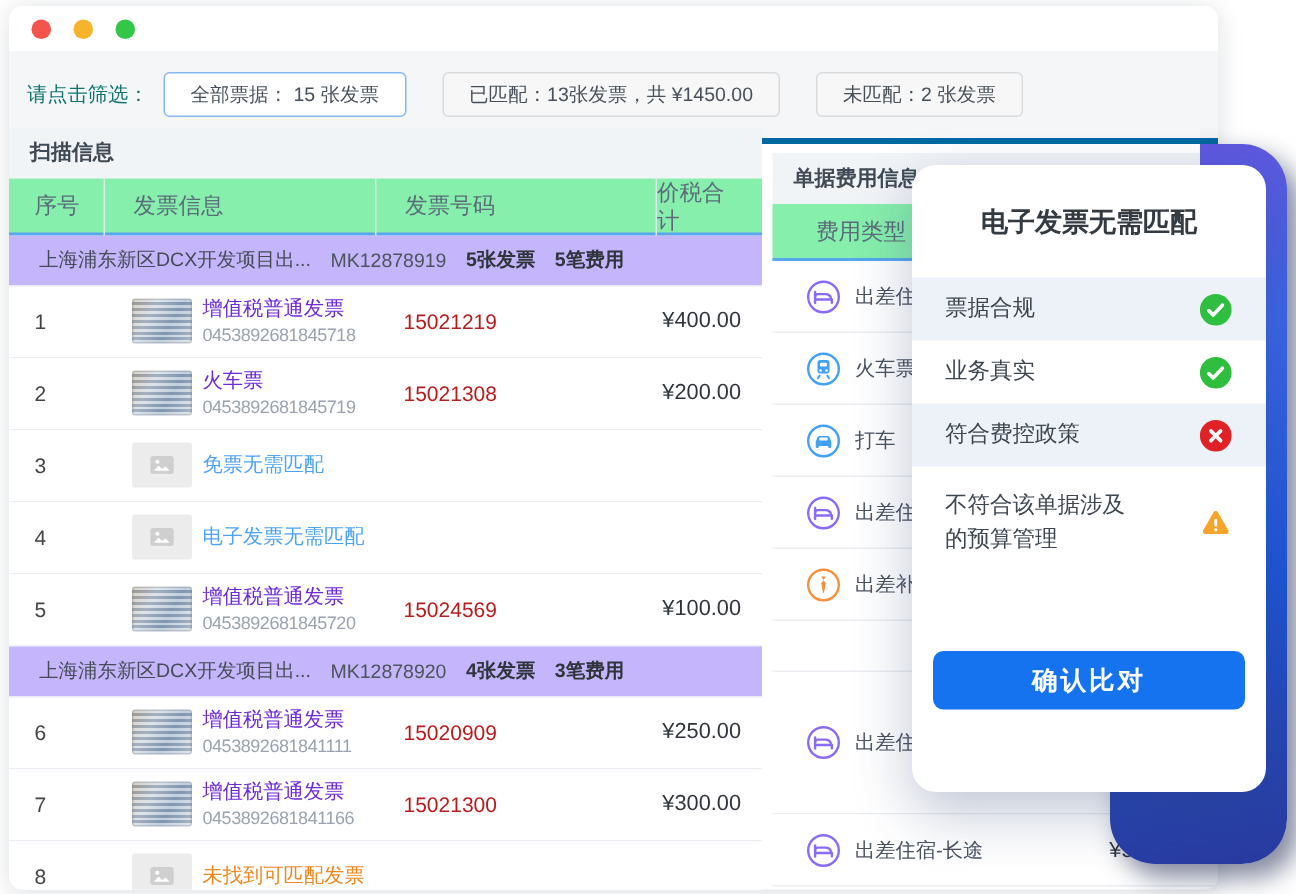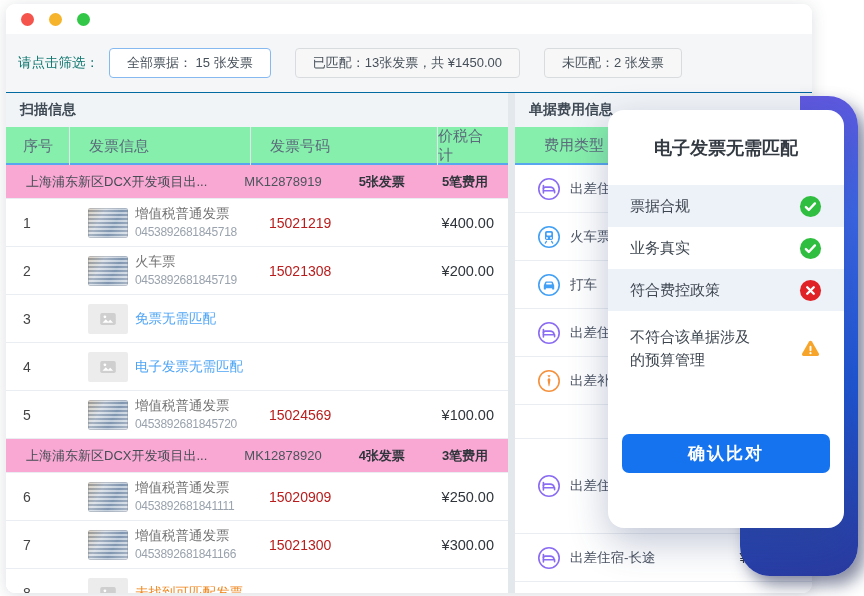--- a/index.html
+++ b/index.html
@@ -14,49 +14,49 @@
   .dot.yellow{background:#f6b42c;}
   .dot.green{background:#33c748;}
   
   .filterbar{height:58px;background:#f4f6f8;display:flex;align-items:center;padding-left:12px;}
   .filter-label{font-size:13.5px;color:#0f766e;margin-right:10px;}
   .filter-btn{height:30px;padding:0 17px;margin-right:24px;font-size:13px;color:#47505a;
               background:#f7f7f7;border:1px solid #d9dcdf;border-radius:4px;display:inline-flex;
               align-items:center;cursor:pointer;font-family:inherit;}
   .filter-btn.active{background:#fff;border:1px solid #85b9f0;}
   
-  .content{display:flex;height:501px;border-top:1px solid #0369a1;}
+  .content{display:flex;height:501px;border-top:4px solid #0369a1;align-items:center;}
   .panel{background:#fff;}
   .panel.left{width:502px;}
   .divider{width:7px;background:#e3e8ec;}
   .panel.right{width:297px;}
   .panel-title{height:34px;display:flex;align-items:center;padding-left:14px;background:#f1f4f7;
                font-size:14px;font-weight:bold;color:#3f4a55;}
   .col-header{height:36px;background:#86efac;border-bottom:2px solid #57a6ee;
               font-size:15px;color:#5b6b7b;}
   .left .col-header{display:grid;grid-template-columns:63px 181px 187px 1fr;align-items:center;}
   .hcell{height:100%;display:flex;align-items:center;}
   .hcell.b{border-left:1px solid #dfe6ec;}
   .h-index{padding-left:17px;}
   .h-info,.h-num{padding-left:19px;}
   .h-amt{justify-content:flex-end;padding-right:14px;}
   .right .col-header{display:flex;align-items:center;padding-left:29px;}
   
   .group-row{height:33px;display:flex;align-items:center;padding-left:20px;
-             border-bottom:1px solid #eaedf1;font-size:13px;color:#454c54;background:#f9a8d4;cursor:pointer;gap:24px;}
+             border-bottom:1px solid #eaedf1;font-size:13px;color:#454c54;background:#c4b5fd;cursor:pointer;}
   .g-code{margin-left:13px;color:#4c545c;}
   .g-count{margin-left:13px;font-weight:bold;color:#2f353b;}
   .srow{display:grid;grid-template-columns:63px 181px 187px 1fr;align-items:center;height:47px;
         border-bottom:1px solid #eaedf1;cursor:pointer;background:#fff;}
   .cell-index{padding-left:17px;font-size:14px;color:#444;}
   .cell-info{display:flex;align-items:center;gap:7px;padding-left:19px;white-space:nowrap;}
   .cell-num{padding-left:19px;font-size:14px;color:#b91c1c;}
   .cell-amt{text-align:right;padding-right:14px;font-size:14.5px;color:#2f353b;}
   .inv-texts{display:flex;flex-direction:column;line-height:1.35;}
-  .inv-type{font-size:13.5px;color:#737373;}
+  .inv-type{font-size:13.5px;color:#6d28d9;}
   .inv-sub{font-size:12px;color:#9aa3ad;letter-spacing:-0.3px;}
   .note-text{font-size:13.5px;}
   .note-link{color:#4da4f6;}
   .note-warn{color:#f0861c;}
   .thumb{width:40px;height:30px;border-radius:2px;flex:0 0 40px;
          background-image:repeating-linear-gradient(0deg,rgba(255,255,255,.45) 0 2px,rgba(85,105,135,.28) 2px 4px),
            linear-gradient(120deg,#b9aa90 0%,#c3cdd8 32%,#90a7c0 62%,#ccd5de 100%);
          box-shadow:inset 0 0 0 1px rgba(120,130,145,.35);}
   .ph-box{width:40px;height:30px;border-radius:2px;background:#ececec;flex:0 0 40px;
           display:flex;align-items:center;justify-content:center;}

